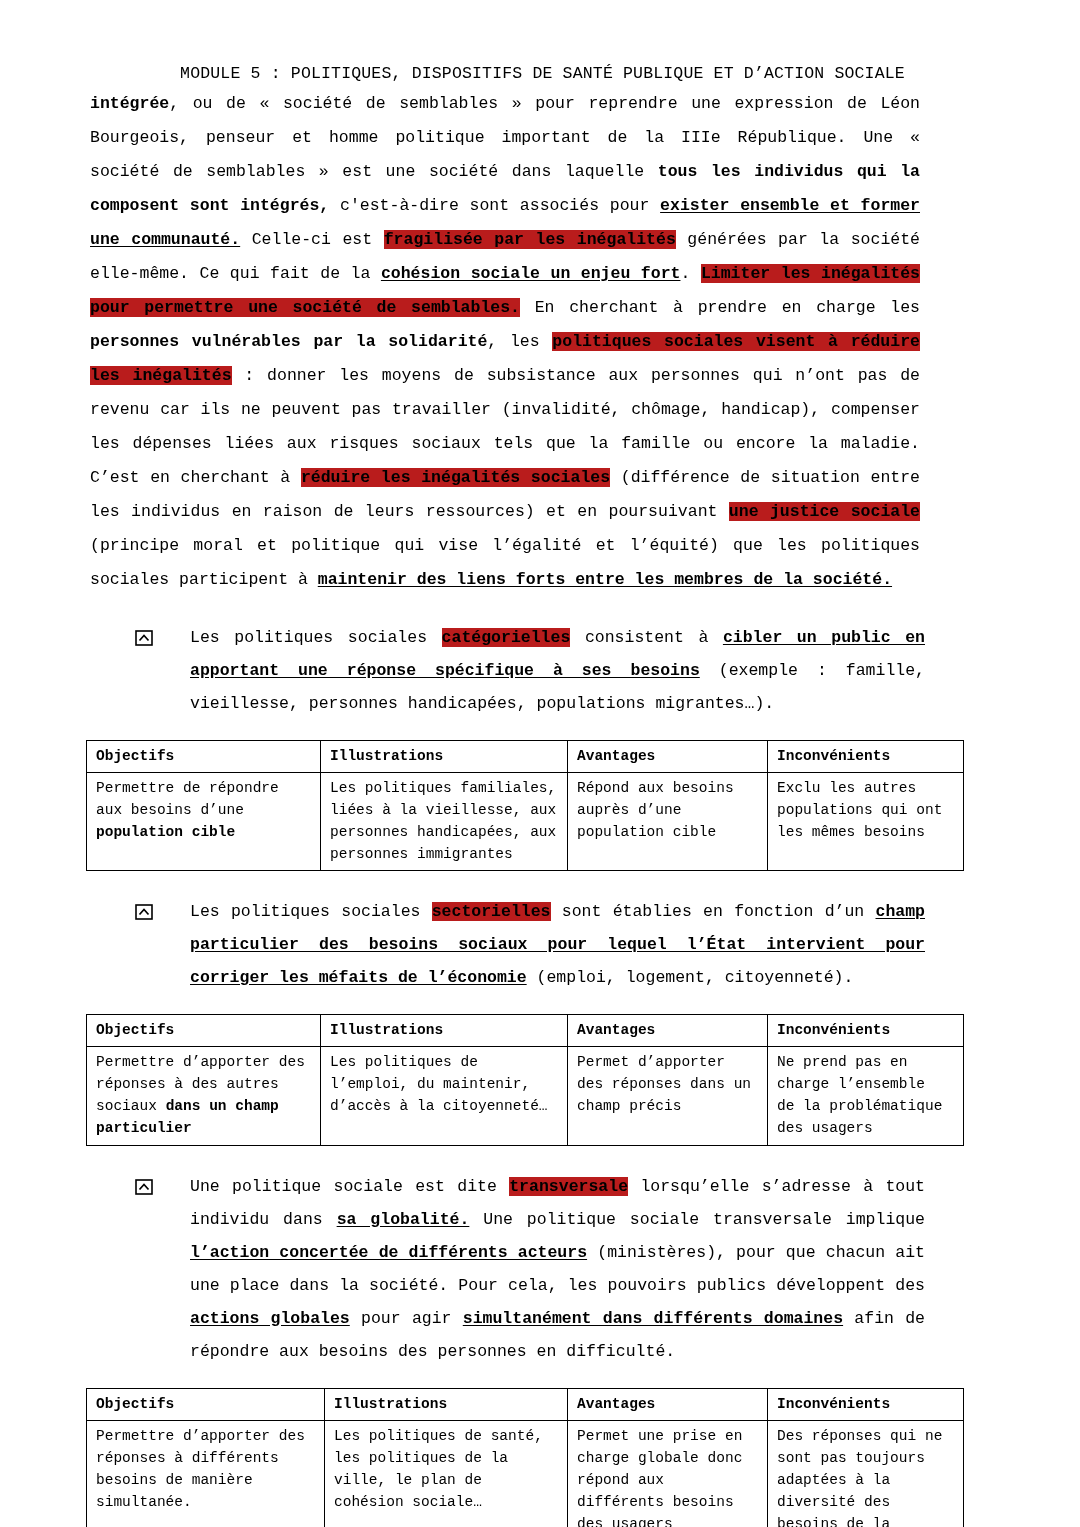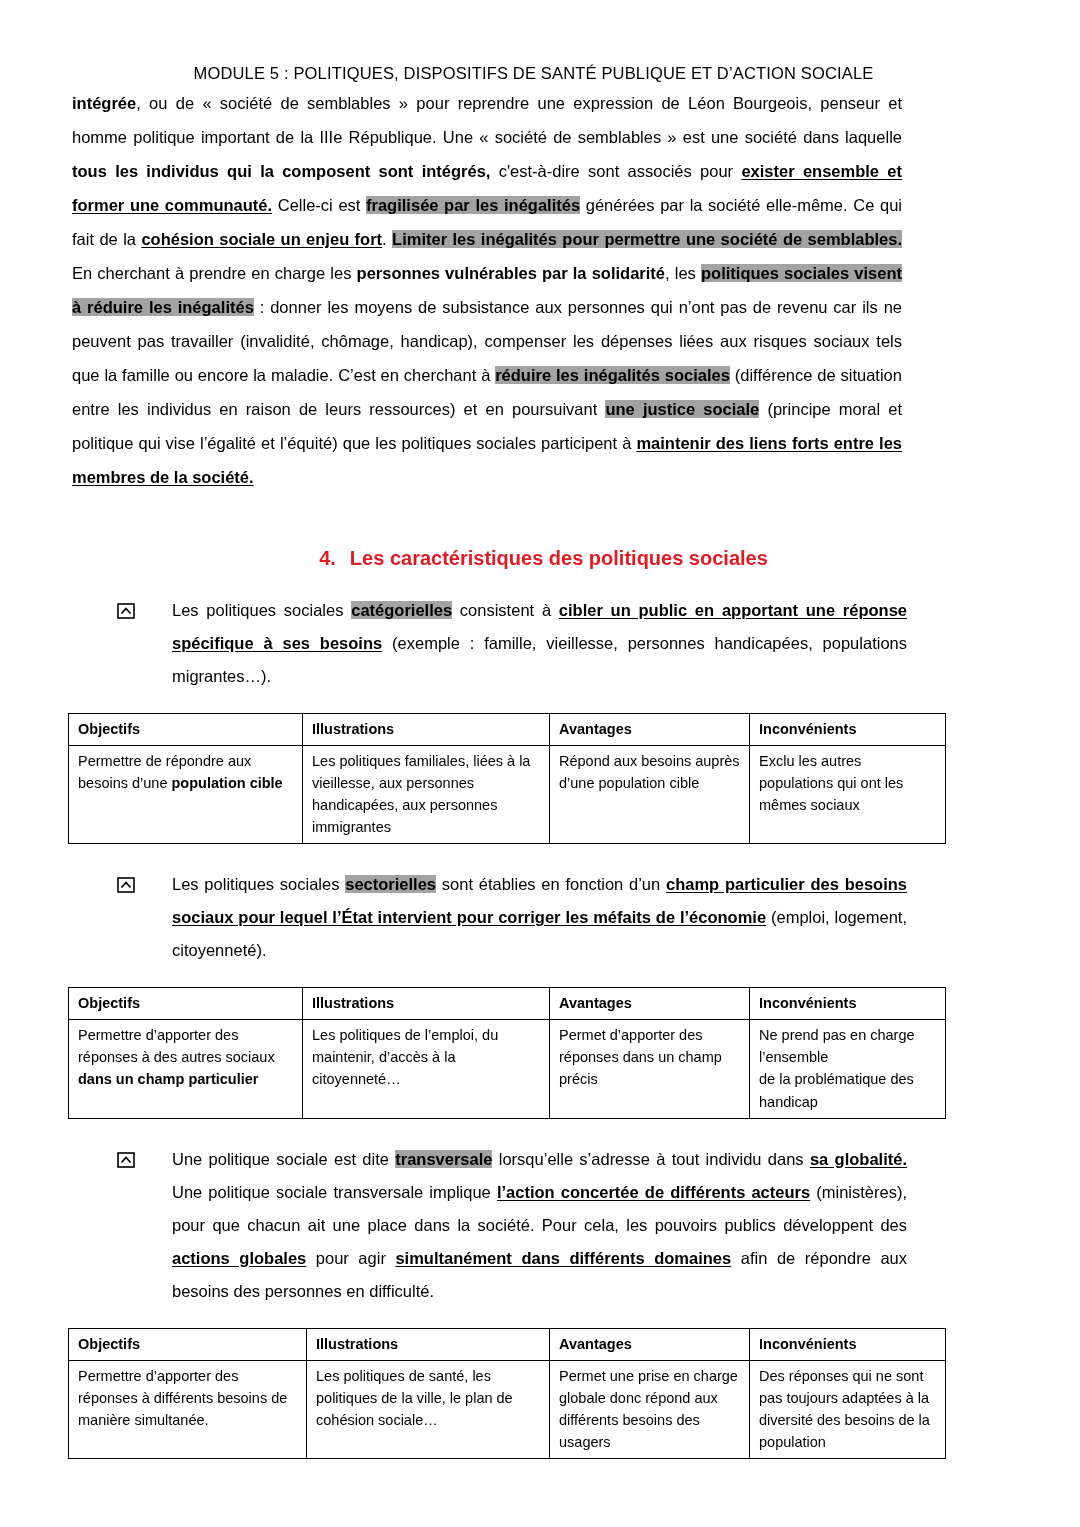--- a/index.html
+++ b/index.html
@@ -14,21 +14,22 @@
     font-family: "Liberation Sans", sans-serif;
     color: #000000;
     position: relative;
     overflow: hidden;
   }
   .page {
     position: relative;
     width: 1080px;
     height: 1527px;
     box-sizing: border-box;
-    padding: 62px 85px 0 72px;
+    padding: 62px 85px 0 90px;
+    font-family: Liberation Mono, monospace;
   }
 
   
   .doc-header {
     text-align: center;
     font-size: 16.5px;
     line-height: 1.42;
     margin: 0 0 2px 0;
   }
   .doc-header .line1 { display: block; letter-spacing: 0.01em; }
@@ -39,21 +40,21 @@
     text-align: justify;
     text-justify: inter-word;
     font-size: 16.5px;
     line-height: 2.06;
     margin: 0;
     width: 830px;
   }
 
   b, strong { font-weight: bold; }
   .bu { font-weight: bold; text-decoration: underline; text-underline-offset: 2px; }
-  .hlb { background-color: #a3a3a3; font-weight: bold; }
+  .hlb { background-color: #b91c1c; font-weight: bold; }
 
   
   .section-heading {
     color: #e01b22;
     font-weight: bold;
     font-size: 20px;
     text-align: center;
     margin: 52px 0 0 0;
     padding-left: 20px;
   }
@@ -126,21 +127,20 @@
 <body>
 
 <div class="page">
 
   <div class="doc-header">
     <span class="line1">MODULE 5 : POLITIQUES, DISPOSITIFS DE SANTÉ PUBLIQUE ET D’ACTION SOCIALE</span>
   </div>
 
   <p class="para"><b>intégrée</b><span>, ou de « société de semblables » pour reprendre une expression de Léon Bourgeois, penseur et homme politique important de la IIIe République. Une « société de semblables » est une société dans laquelle </span><b>tous les individus qui la composent sont intégrés,</b><span> c'est-à-dire sont associés pour </span><span class="bu">exister ensemble et former une communauté.</span><span> Celle-ci est </span><span class="hlb">fragilisée par les inégalités</span><span> générées par la société elle-même. Ce qui fait de la </span><span class="bu">cohésion sociale un enjeu fort</span><span>. </span><span class="hlb">Limiter les inégalités pour permettre une société de semblables.</span><span> En cherchant à prendre en charge les </span><b>personnes vulnérables par la solidarité</b><span>, les </span><span class="hlb">politiques sociales visent à réduire les inégalités</span><span> : donner les moyens de subsistance aux personnes qui n’ont pas de revenu car ils ne peuvent pas travailler (invalidité, chômage, handicap), compenser les dépenses liées aux risques sociaux tels que la famille ou encore la maladie. C’est en cherchant à </span><span class="hlb">réduire les inégalités sociales</span><span> (différence de situation entre les individus en raison de leurs ressources) et en poursuivant </span><span class="hlb">une justice sociale</span><span> (principe moral et politique qui vise l’égalité et l’équité) que les politiques sociales participent à </span><span class="bu">maintenir des liens forts entre les membres de la société.</span></p>
 
-  <div class="section-heading"><span class="num">4.</span><span>Les caractéristiques des politiques sociales</span></div>
 
 
   <div class="bullet-block">
     <span class="bullet-marker">
       <svg width="18" height="16" viewBox="0 0 18 16" aria-hidden="true">
         <rect x="1" y="1" width="16" height="14" fill="none" stroke="#000" stroke-width="1.6"></rect>
         <polyline points="4.5,10.5 9,5.5 13.5,10.5" fill="none" stroke="#000" stroke-width="1.7"></polyline>
       </svg>
     </span>
     <span class="bullet-text"><span>Les politiques sociales </span><span class="hlb">catégorielles</span><span> consistent à </span><span class="bu">cibler un public en apportant une réponse spécifique à ses besoins</span><span> (exemple : famille, vieillesse, personnes handicapées, populations migrantes…).</span></span>
@@ -159,21 +159,21 @@
         <th>Illustrations</th>
         <th>Avantages</th>
         <th>Inconvénients</th>
       </tr>
     </thead>
     <tbody>
       <tr>
         <td><span>Permettre de répondre aux besoins d’une </span><b>population cible</b></td>
         <td>Les politiques familiales, liées à la vieillesse, aux personnes handicapées, aux personnes immigrantes</td>
         <td>Répond aux besoins auprès d’une population cible</td>
-        <td>Exclu les autres populations qui ont les mêmes sociaux</td>
+        <td>Exclu les autres populations qui ont les mêmes besoins</td>
       </tr>
     </tbody>
   </table>
 
   <div class="bullet-block">
     <span class="bullet-marker">
       <svg width="18" height="16" viewBox="0 0 18 16" aria-hidden="true">
         <rect x="1" y="1" width="16" height="14" fill="none" stroke="#000" stroke-width="1.6"></rect>
         <polyline points="4.5,10.5 9,5.5 13.5,10.5" fill="none" stroke="#000" stroke-width="1.7"></polyline>
       </svg>
@@ -196,21 +196,21 @@
         <th>Inconvénients</th>
       </tr>
     </thead>
     <tbody>
       <tr>
         <td><span>Permettre d’apporter des réponses à des autres sociaux </span><b>dans un champ particulier</b></td>
         <td>Les politiques de l’emploi, du maintenir, d’accès à la citoyenneté…</td>
         <td>Permet d’apporter des réponses dans un champ précis</td>
         <td>
             <span class="cellline">Ne prend pas en charge l’ensemble</span>
-            <span class="cellline">de la problématique des handicap</span>
+            <span class="cellline">de la problématique des usagers</span>
           </td>
       </tr>
     </tbody>
   </table>
 
   <div class="bullet-block">
     <span class="bullet-marker">
       <svg width="18" height="16" viewBox="0 0 18 16" aria-hidden="true">
         <rect x="1" y="1" width="16" height="14" fill="none" stroke="#000" stroke-width="1.6"></rect>
         <polyline points="4.5,10.5 9,5.5 13.5,10.5" fill="none" stroke="#000" stroke-width="1.7"></polyline>

